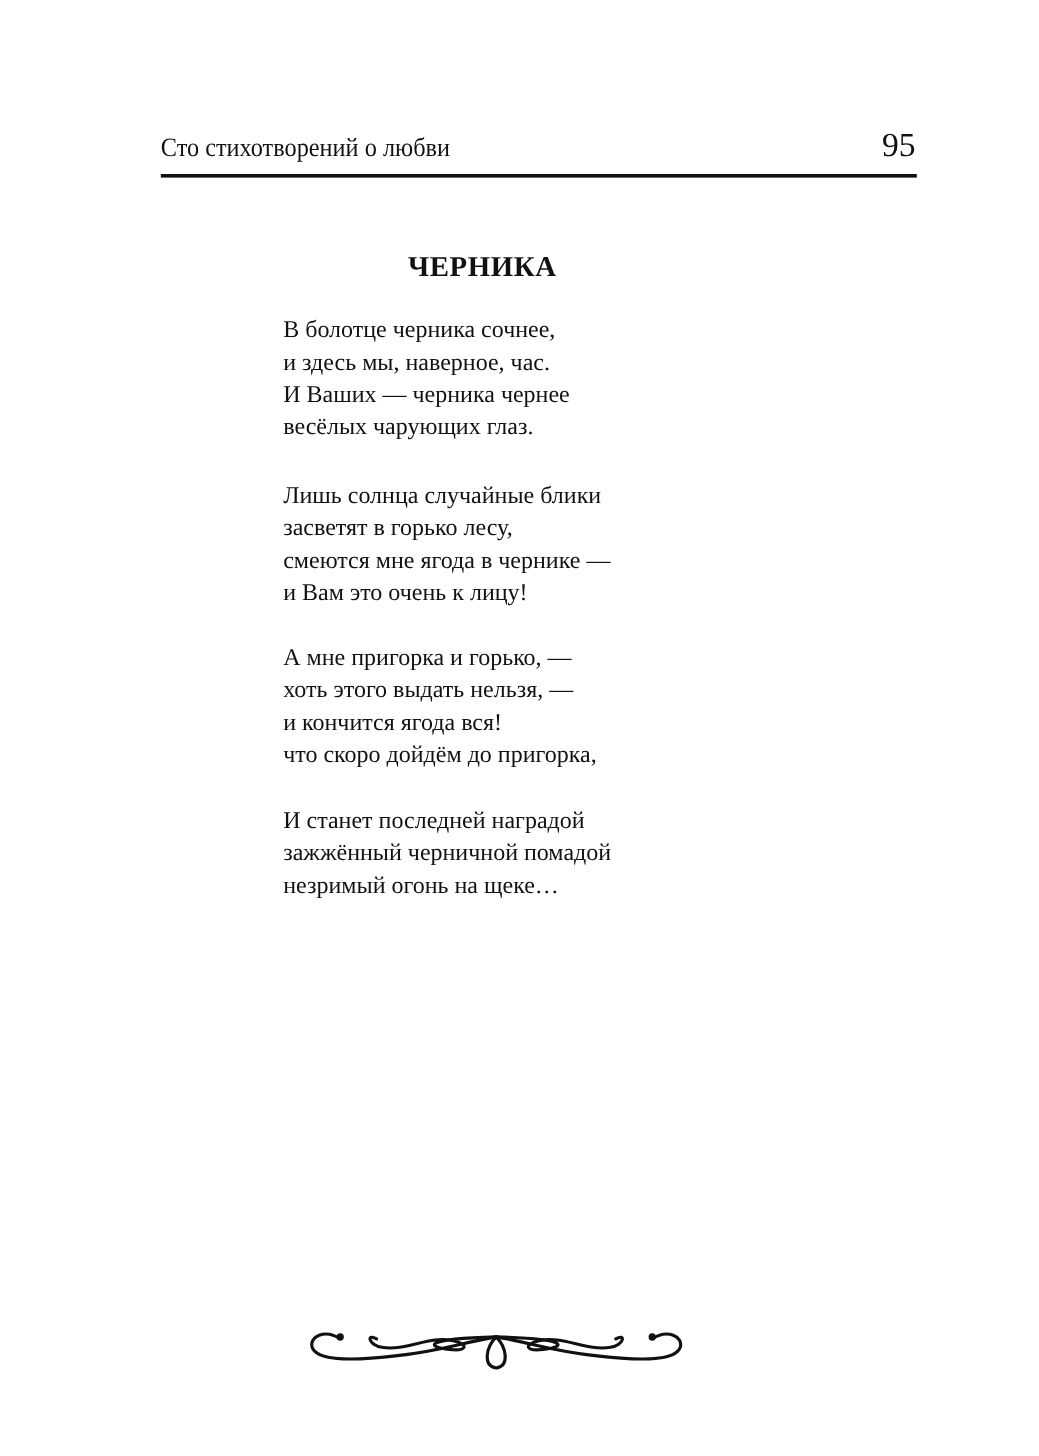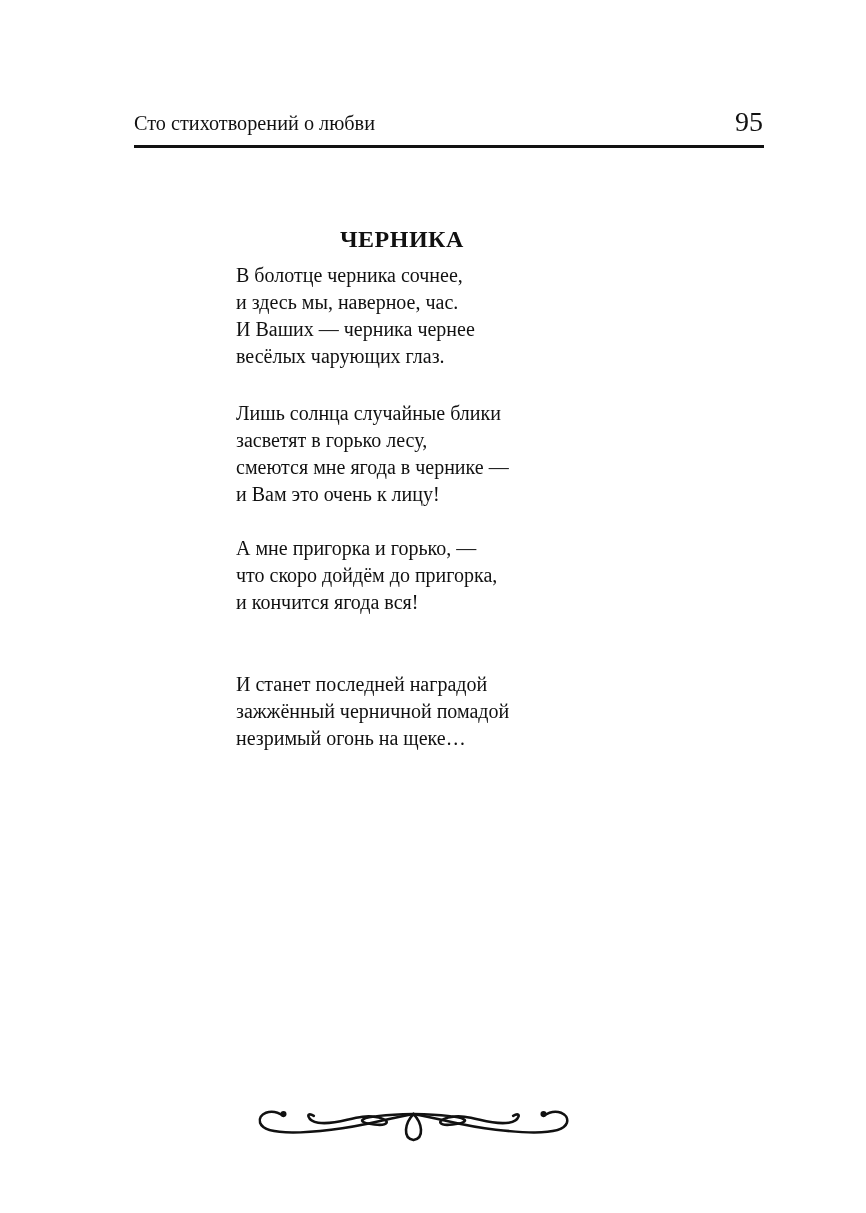--- a/index.html
+++ b/index.html
@@ -1,21 +1,21 @@
 <!DOCTYPE html>
 <html><head>
 <meta charset="utf-8">
 <style>
   html, body { margin: 0; padding: 0; background: #ffffff; }
   body { width: 866px; height: 1213px; position: relative; overflow: hidden;
          font-family: "Liberation Serif", "DejaVu Serif", serif; color: #111; }
   .header-title { position: absolute; left: 134px; top: 110px; font-size: 22px; transform: scaleX(0.92); transform-origin: left; }
   .page-number { position: absolute; left: 735px; top: 106px; font-size: 28px; }
   .header-rule { position: absolute; left: 134px; top: 145px; width: 630px; height: 3px; background: #111; }
-  .poem-title { position: absolute; left: 340px; top: 210px; font-size: 24px; font-weight: bold; letter-spacing: 0.5px; margin-top: 16px; }
+  .poem-title { position: absolute; left: 340px; top: 210px; font-size: 24px; font-weight: bold; letter-spacing: 0.5px; }
   .stanza { position: absolute; left: 236px; font-size: 20px; line-height: 27px; }
   .stanza div { white-space: nowrap; }
   .ornament { position: absolute; left: 236px; top: 1095px; width: 355px; height: 52px; }
 </style>
 </head>
 <body>
 
 <div>
   <div class="header-title">Сто стихотворений о любви</div>
   <div class="page-number">95</div>
@@ -33,22 +33,23 @@
 
 <div class="stanza" style="top:400px">
   <div>Лишь солнца случайные блики</div>
   <div>засветят в горько лесу,</div>
   <div>смеются мне ягода в чернике —</div>
   <div>и Вам это очень к лицу!</div>
 </div>
 
 <div class="stanza" style="top:535px">
   <div>А мне пригорка и горько, —</div>
+  <div>хоть этого выдать нельзя, —</div>
+  <div>и кончится ягода вся!</div>
   <div>что скоро дойдём до пригорка,</div>
-  <div>и кончится ягода вся!</div>
 </div>
 
 <div class="stanza" style="top:671px">
   <div>И станет последней наградой</div>
   <div>зажжённый черничной помадой</div>
   <div>незримый огонь на щеке…</div>
 </div>
 
 <svg class="ornament" viewBox="0 0 370 60">
   <g fill="none" stroke="#111" stroke-width="3" stroke-linecap="round">

